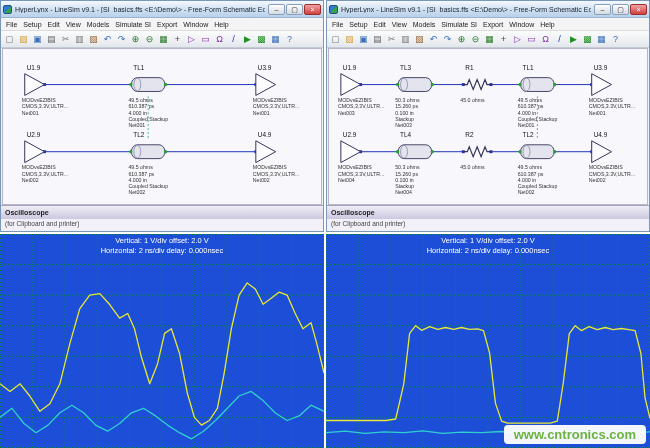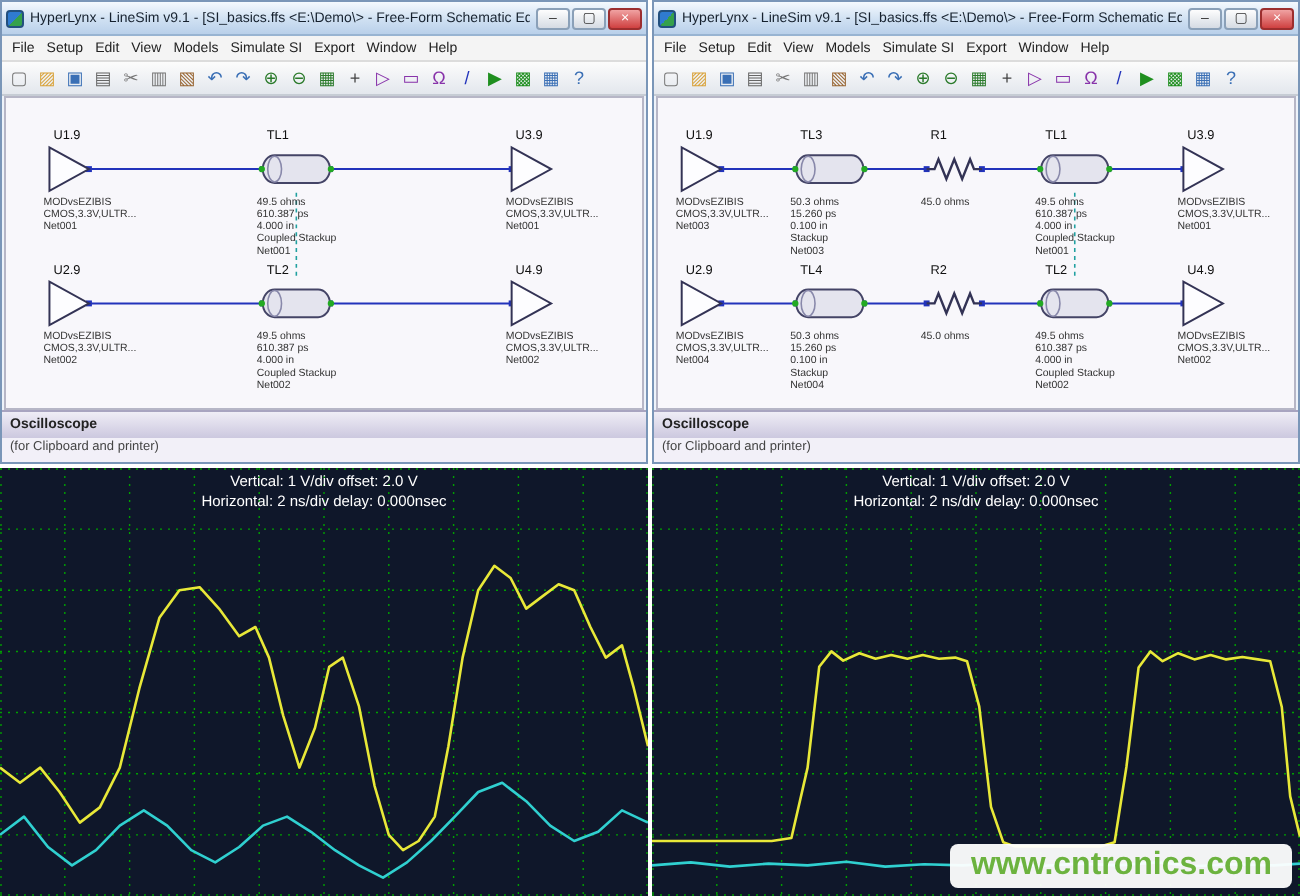--- a/index.html
+++ b/index.html
@@ -30,26 +30,26 @@
 
   .schematic { flex:1 1 auto; background:#f8f7fb; border:1px solid #b6b6c6; margin:0 1px; position:relative; }
   .schematic svg { width:100%; height:100%; display:block; }
 
   .osc-bar { height:14px; flex:0 0 14px; background:linear-gradient(#efedf6,#ccc8df);
              border-top:1px solid #a8a4c0; display:flex; align-items:center; padding:0 4px;
              font-size:7px; font-weight:bold; color:#222; }
   .osc-status { height:12px; flex:0 0 12px; background:#f2f0f8; font-size:6.5px; color:#444; padding:1px 4px; }
 
   
-  .scope { position:relative; background:#0f172a; overflow:hidden; }
+  .scope { position:relative; background:#1d4ed8; overflow:hidden; }
   .scope svg { position:absolute; inset:0; width:100%; height:100%; display:block; }
   .scope-header { position:absolute; top:2px; left:0; right:0; text-align:center; color:#ffffff;
                   font-size:7.5px; line-height:10px; z-index:2; }
   .watermark { position:absolute; right:4px; bottom:4px; z-index:3; background:rgba(255,255,255,0.95);
-               border-radius:4px; padding:2px 10px; font-size:16px; font-weight:bold;
+               border-radius:4px; padding:2px 10px; font-size:13px; font-weight:bold;
                font-family:"Liberation Sans",sans-serif; }
 </style>
 </head>
 <body>
 
 <div class="app">
 
   <section class="win">
     <header class="titlebar">
       <span class="app-icon"></span>

